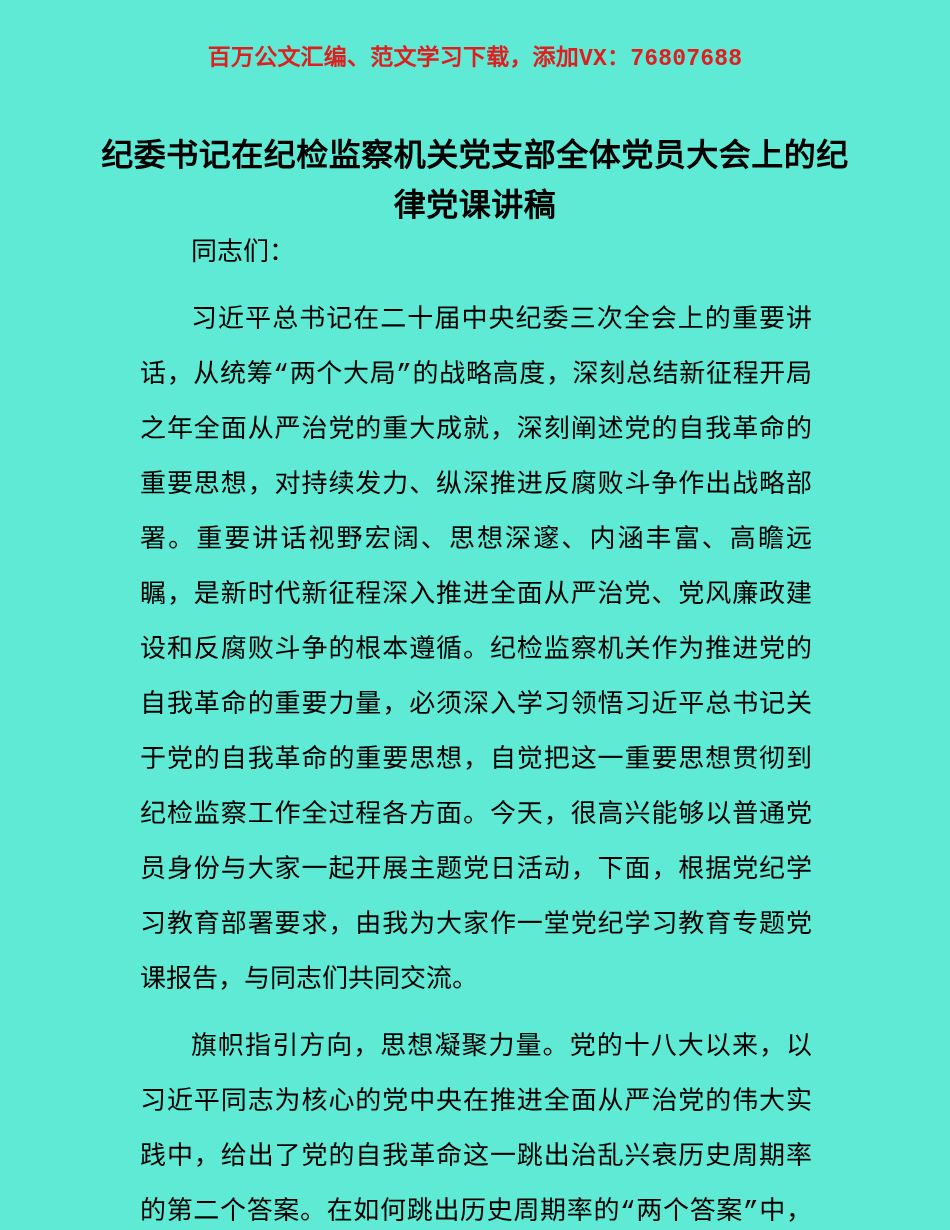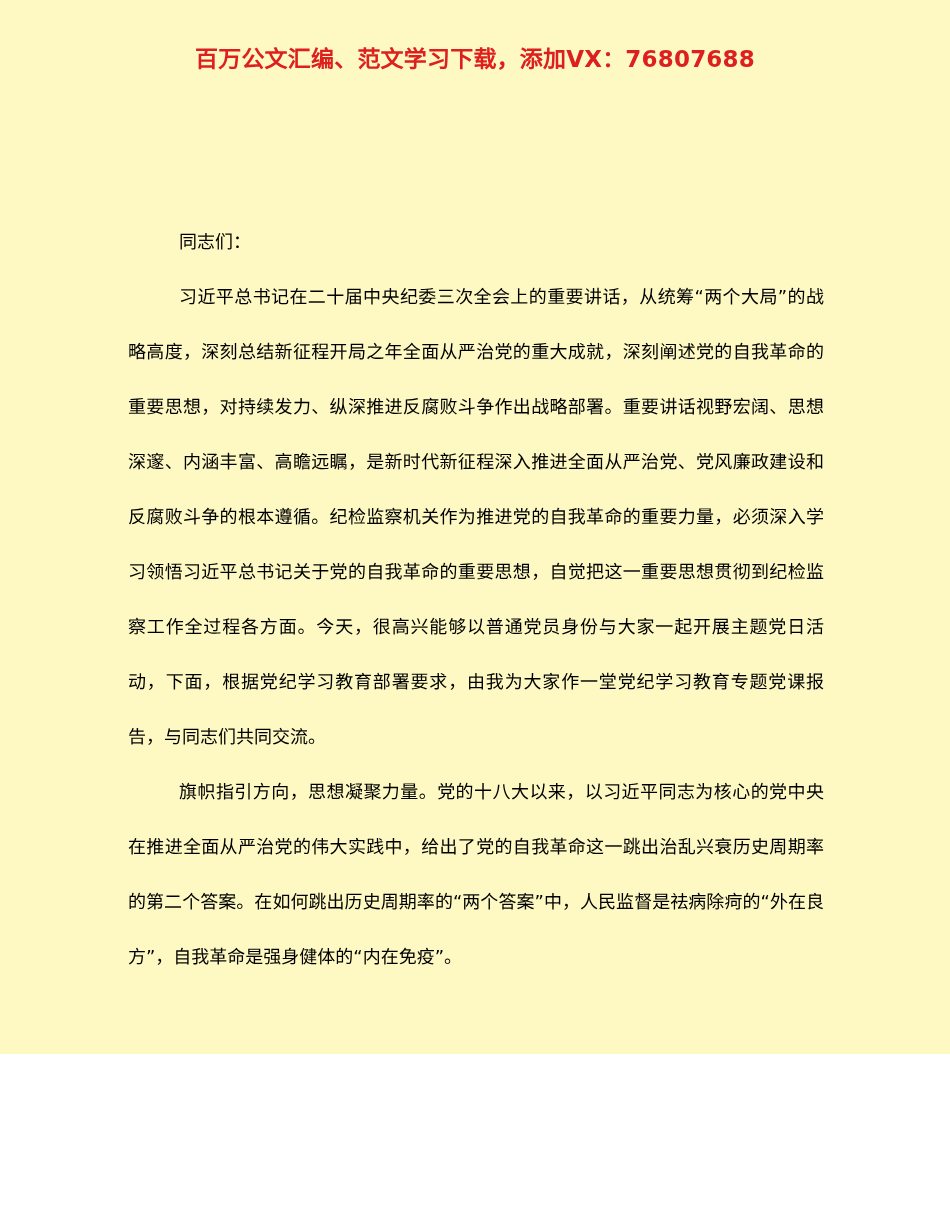--- a/index.html
+++ b/index.html
@@ -10,24 +10,25 @@
   }
 
   body {
     font-family: "DejaVu Sans", "Liberation Sans", sans-serif;
     color: #000000;
   }
 
   .page {
     position: relative;
     width: 950px;
-    height: 1054px;
-    background: #fef9c3;
+    height: 1230px;
+    background: #5eead4;
     overflow: hidden;
     box-sizing: border-box;
+    font-family: Liberation Mono, monospace;
   }
 
   
   .promo-header {
     position: absolute;
     top: 44px;
     left: 0;
     width: 950px;
     text-align: center;
     font-size: 23px;
@@ -52,22 +53,22 @@
 
   
   .doc-body {
     position: absolute;
     top: 214px;
     left: 128px;
     width: 696px;
   }
 
   .para {
-    margin: 0;
-    font-size: 18px;
+    margin: 12px;
+    font-size: 26px;
     line-height: 55px;
     text-align: justify;
     text-justify: inter-ideograph;
     letter-spacing: 0px;
     text-indent: 51px;
   }
 
   .para.heading {
     font-weight: 700;
   }
@@ -76,20 +77,21 @@
     margin-top: 0;
   }
 </style>
 </head>
 <body>
 
 <div class="page">
 
   <div class="promo-header" style="color: rgb(221, 31, 31);">百万公文汇编、范文学习下载，添加VX：76807688</div>
 
+  <h1 class="doc-title">纪委书记在纪检监察机关党支部全体党员大会上的纪律党课讲稿</h1>
 
   <div class="doc-body">
     <p class="para">同志们：</p>
 
     <p class="para">习近平总书记在二十届中央纪委三次全会上的重要讲话，从统筹“两个大局”的战略高度，深刻总结新征程开局之年全面从严治党的重大成就，深刻阐述党的自我革命的重要思想，对持续发力、纵深推进反腐败斗争作出战略部署。重要讲话视野宏阔、思想深邃、内涵丰富、高瞻远瞩，是新时代新征程深入推进全面从严治党、党风廉政建设和反腐败斗争的根本遵循。纪检监察机关作为推进党的自我革命的重要力量，必须深入学习领悟习近平总书记关于党的自我革命的重要思想，自觉把这一重要思想贯彻到纪检监察工作全过程各方面。今天，很高兴能够以普通党员身份与大家一起开展主题党日活动，下面，根据党纪学习教育部署要求，由我为大家作一堂党纪学习教育专题党课报告，与同志们共同交流。</p>
 
 
     <p class="para">旗帜指引方向，思想凝聚力量。党的十八大以来，以习近平同志为核心的党中央在推进全面从严治党的伟大实践中，给出了党的自我革命这一跳出治乱兴衰历史周期率的第二个答案。在如何跳出历史周期率的“两个答案”中，人民监督是祛病除疴的“外在良方”，自我革命是强身健体的“内在免疫”。</p>
   </div>
 

